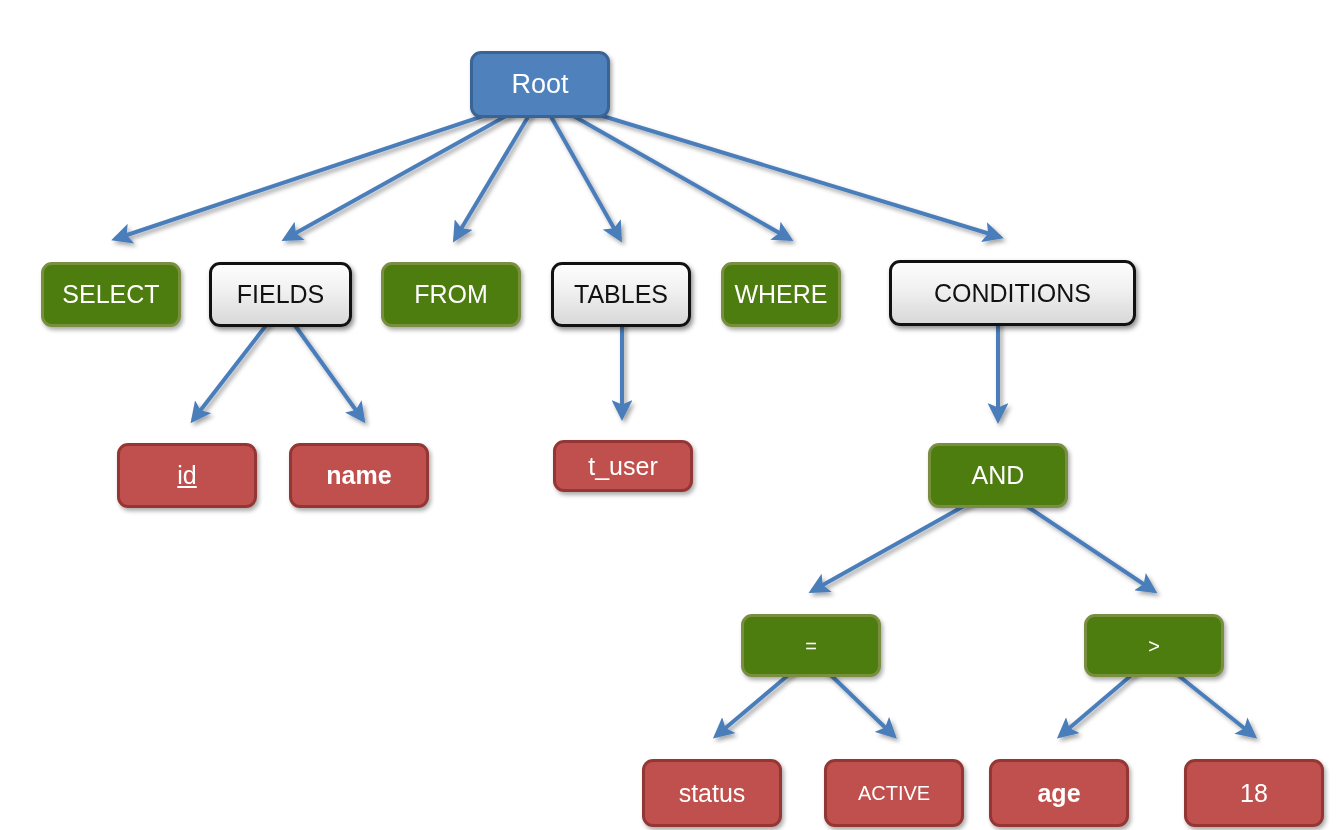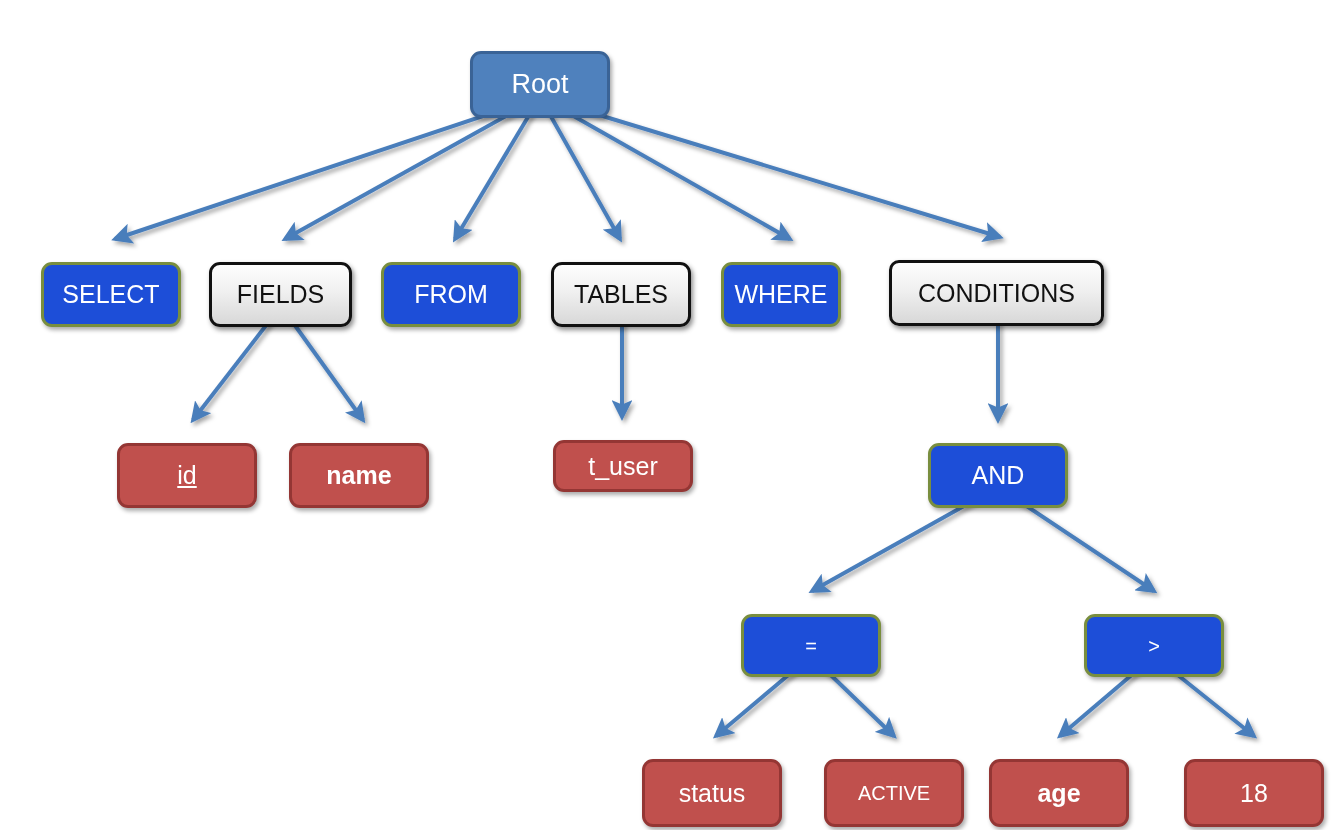--- a/index.html
+++ b/index.html
@@ -45,21 +45,21 @@
 
   
   .style-blue {
     background: #4f81bd;
     border: 3px solid #3a6396;
     color: #ffffff;
     box-shadow: 2px 3px 4px rgba(0,0,0,0.35);
   }
   
   .style-green {
-    background: #1d4ed8;
+    background: #4d7c0f;
     border: 3px solid #798e3e;
     color: #ffffff;
     box-shadow: 2px 3px 4px rgba(0,0,0,0.33);
   }
   
   .style-gray {
     background: linear-gradient(to bottom, #fdfdfd 0%, #f0f0f0 45%, #d8d8d8 100%);
     border: 3px solid #111111;
     color: #111111;
     box-shadow: 2px 3px 5px rgba(0,0,0,0.45);
@@ -118,21 +118,21 @@
       </div>
       <div class="node style-green" style="left: 381px; top: 241px; width: 140px; height: 65px; font-size: 25px;">
         <span class="node-label">FROM</span>
       </div>
       <div class="node style-gray" style="left: 551px; top: 241px; width: 140px; height: 65px; font-size: 25px;">
         <span class="node-label">TABLES</span>
       </div>
       <div class="node style-green" style="left: 721px; top: 241px; width: 120px; height: 65px; font-size: 25px;">
         <span class="node-label">WHERE</span>
       </div>
-      <div class="node style-gray" style="left: 889px; top: 239px; width: 215px; height: 66px; font-size: 25px; border-radius: 10px;">
+      <div class="node style-gray" style="left: 889px; top: 239px; width: 247px; height: 66px; font-size: 25px;">
         <span class="node-label">CONDITIONS</span>
       </div>
       <div class="node style-red" style="left: 117px; top: 422px; width: 140px; height: 65px; font-size: 25px; text-decoration: underline;">
         <span class="node-label">id</span>
       </div>
       <div class="node style-red" style="left: 289px; top: 422px; width: 140px; height: 65px; font-size: 25px; font-weight: bold;">
         <span class="node-label">name</span>
       </div>
       <div class="node style-red" style="left: 553px; top: 419px; width: 140px; height: 52px; font-size: 25px;">
         <span class="node-label">t_user</span>

